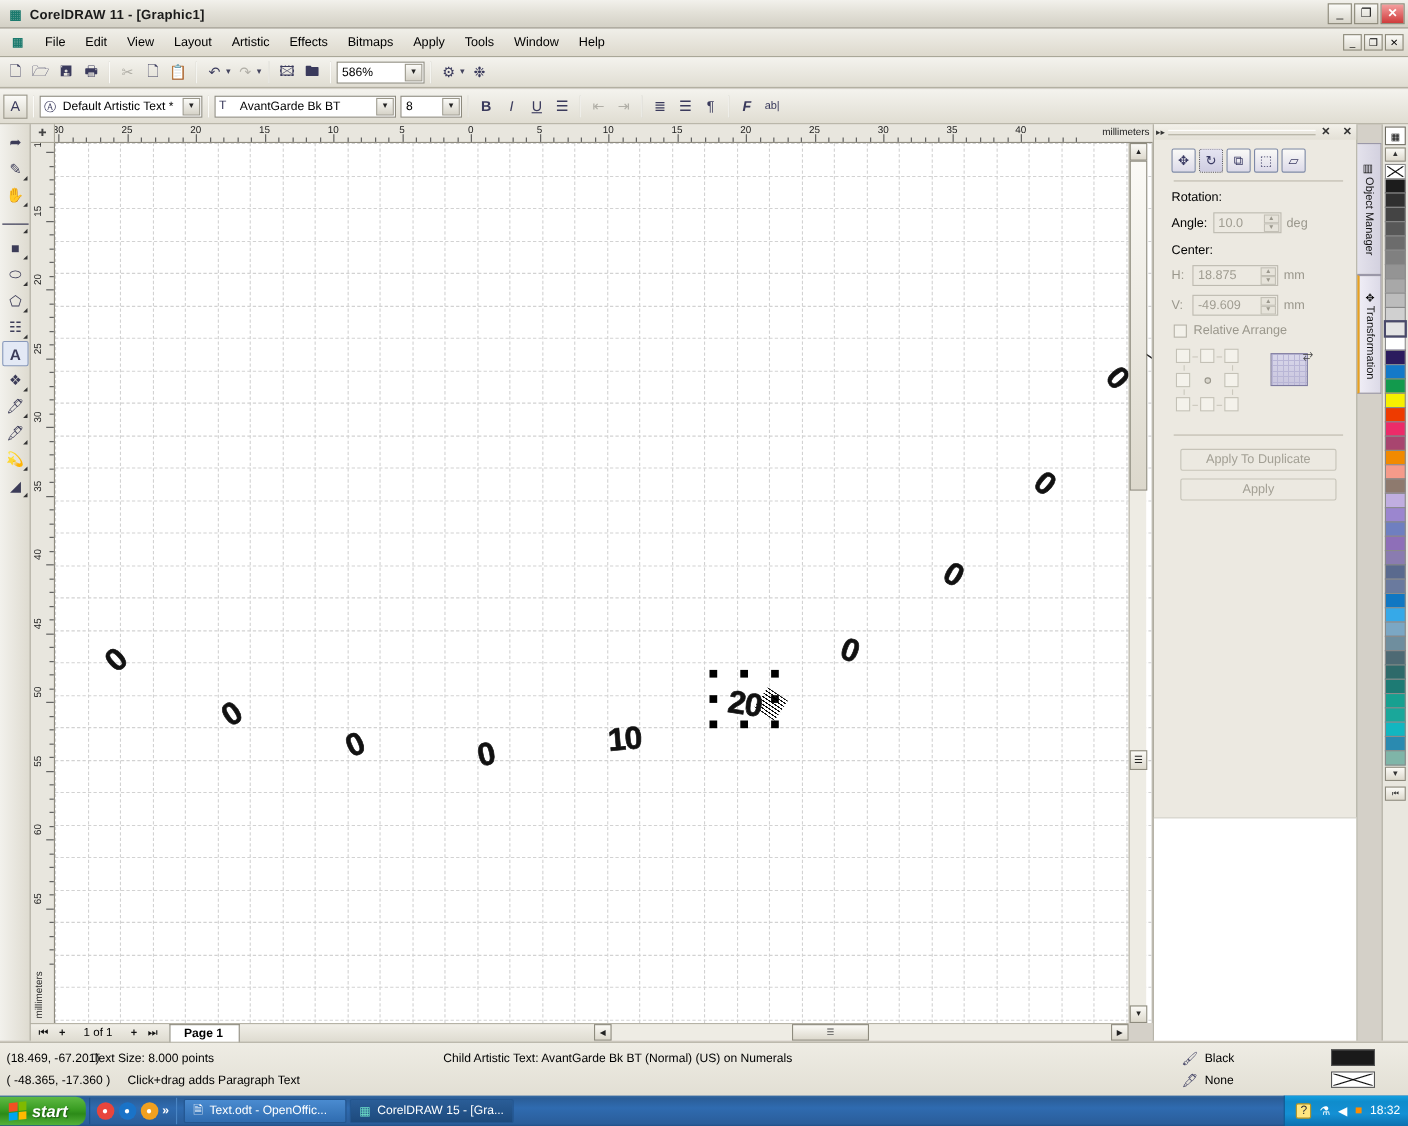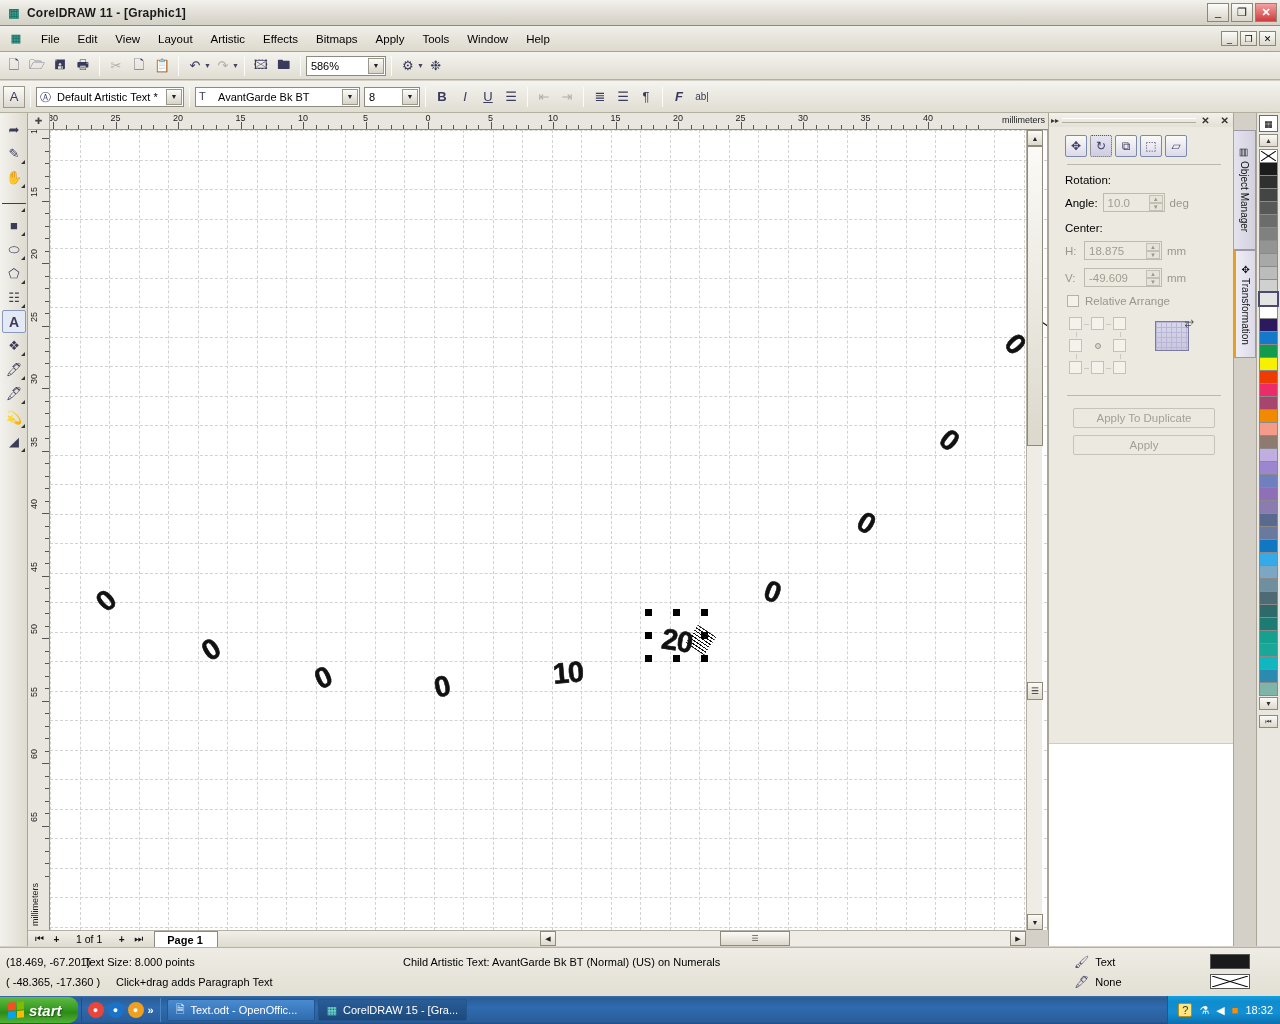--- a/index.html
+++ b/index.html
@@ -985,21 +985,21 @@
   </div>
 
   <div class="statusbar">
     <div class="sb-coord1">(18.469, -67.201)</div>
     <div class="sb-tsize">Text Size: 8.000  points</div>
     <div class="sb-coord2">( -48.365, -17.360 )</div>
     <div class="sb-hint">Click+drag adds Paragraph Text</div>
     <div class="sb-obj">Child Artistic Text: AvantGarde Bk BT (Normal) (US) on Numerals</div>
     <div class="sb-fill">
       <span class="sb-ic">🖌</span>
-      <span>Text</span>
+      <span>Black</span>
     </div>
     <div class="sb-outline">
       <span class="sb-ic">🖋</span>
       <span>None</span>
     </div>
     <div class="sb-sw black"></div>
     <div class="sb-sw none"></div>
   </div>
 
   <div class="taskbar">

